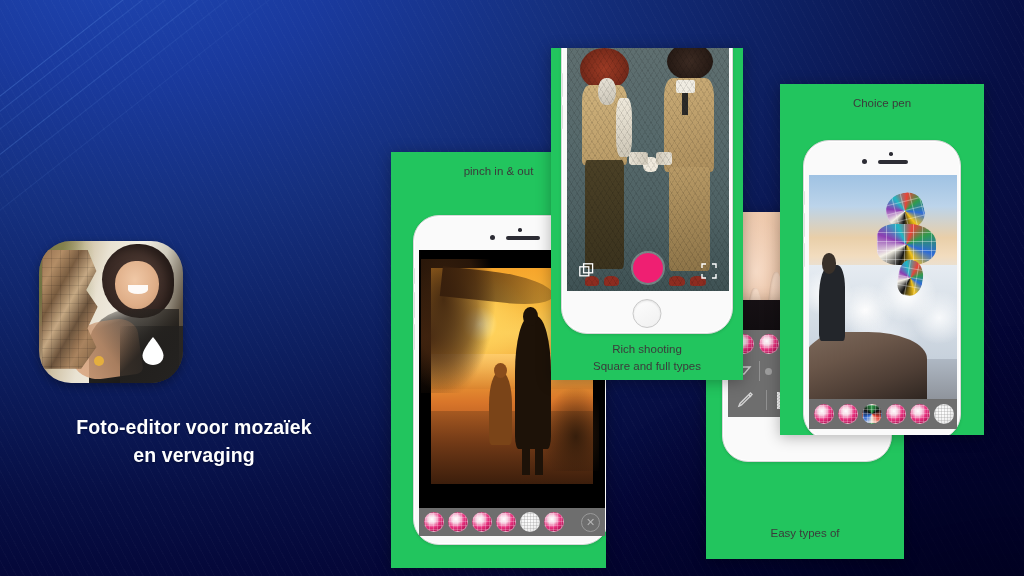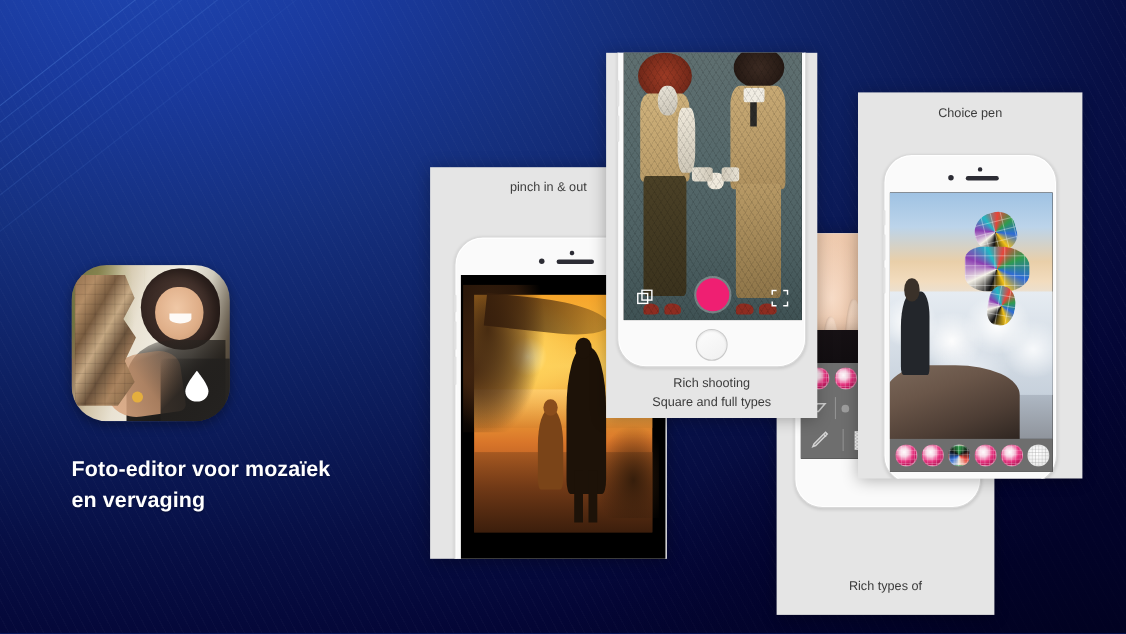--- a/index.html
+++ b/index.html
@@ -23,21 +23,21 @@
   }
   .streaks{ position:absolute; left:-120px; top:-160px; width:620px; height:620px;
     transform:rotate(-38deg); opacity:.5; }
   .streak{ position:absolute; left:0; width:640px; height:1px;
     background:linear-gradient(90deg, rgba(90,150,255,0) 0%, rgba(110,170,255,.55) 25%, rgba(120,180,255,.35) 60%, rgba(90,150,255,0) 100%); }
   .fine-lines{ position:absolute; inset:0;
     background:repeating-linear-gradient(62deg, rgba(255,255,255,.035) 0px, rgba(255,255,255,.035) 1px, rgba(255,255,255,0) 1px, rgba(255,255,255,0) 7px);
     opacity:.55; }
 
   
-  #brand{ position:absolute; left:65px; top:241px; width:310px; }
+  #brand{ position:absolute; left:39px; top:241px; width:310px;text-align:center; }
   .app-icon{
     width:144px; height:142px; border-radius:32px; overflow:hidden; position:relative;
     box-shadow:0 3px 10px rgba(0,0,0,.35);
   }
   .icon-photo{ position:absolute; inset:0; }
   .icon-sky{
     position:absolute; inset:0;
     background:linear-gradient(105deg,#6d5844 0%,#8d7252 14%,#cfc1a4 26%,#e9e2d2 40%,#f2eee4 58%,#cfcabc 72%,#5d5243 88%,#3a332a 100%);
   }
   .icon-leaves{
@@ -97,24 +97,24 @@
 
   .brand-title{
     margin-top:30px;
     color:#ffffff; font-weight:bold; font-size:19.5px; line-height:28px;
     letter-spacing:.1px;
     text-shadow:0 1px 2px rgba(0,0,0,.3);
   }
 
   
   .card{
-    position:absolute; background:#e5e5e5; overflow:hidden;
+    position:absolute; background:#22c55e; overflow:hidden;
     box-shadow:0 2px 14px rgba(0,0,0,.30);
   }
-  #card-left   { left:391px; top:152px; width:215px; height:356px; }
+  #card-left   { left:391px; top:152px; width:215px; height:416px; }
   #card-hidden { left:725px; top:212px; width:118px; height:305px; background:#fff; }
   #card-center { left:551px; top:48px; width:192px; height:332px; z-index:6; }
   #card-right  { left:780px; top:84px; width:204px; height:351px; z-index:5; }
   #card-bottom { left:706px; top:300px; width:198px; height:259px; z-index:4; }
 
   .caption{
     text-align:center; color:#3b3b3b; font-size:11.5px; line-height:16.5px;
     font-family:"Liberation Sans", sans-serif;
   }
   .caption-top{ padding-top:11px; }
@@ -511,21 +511,21 @@
         </div>
       </div>
     </div>
 
     <div class="phone-bottom" style="margin-top:0">
       <div class="home-btn"></div>
     </div>
   </div>
 
   <div class="caption" style="position:absolute;left:0;right:0;bottom:18px;">
-    <div>Rich types of</div>
+    <div>Easy types of</div>
   </div>
 </div>
 
 <div class="card" id="card-right">
   <div class="caption caption-top">
     <div>Choice pen</div>
   </div>
 
   <div class="phone" style="position:absolute;left:23px;top:56px;width:158px;height:300px;">
     <div class="side-btn" style="top:50px;height:14px"></div>

